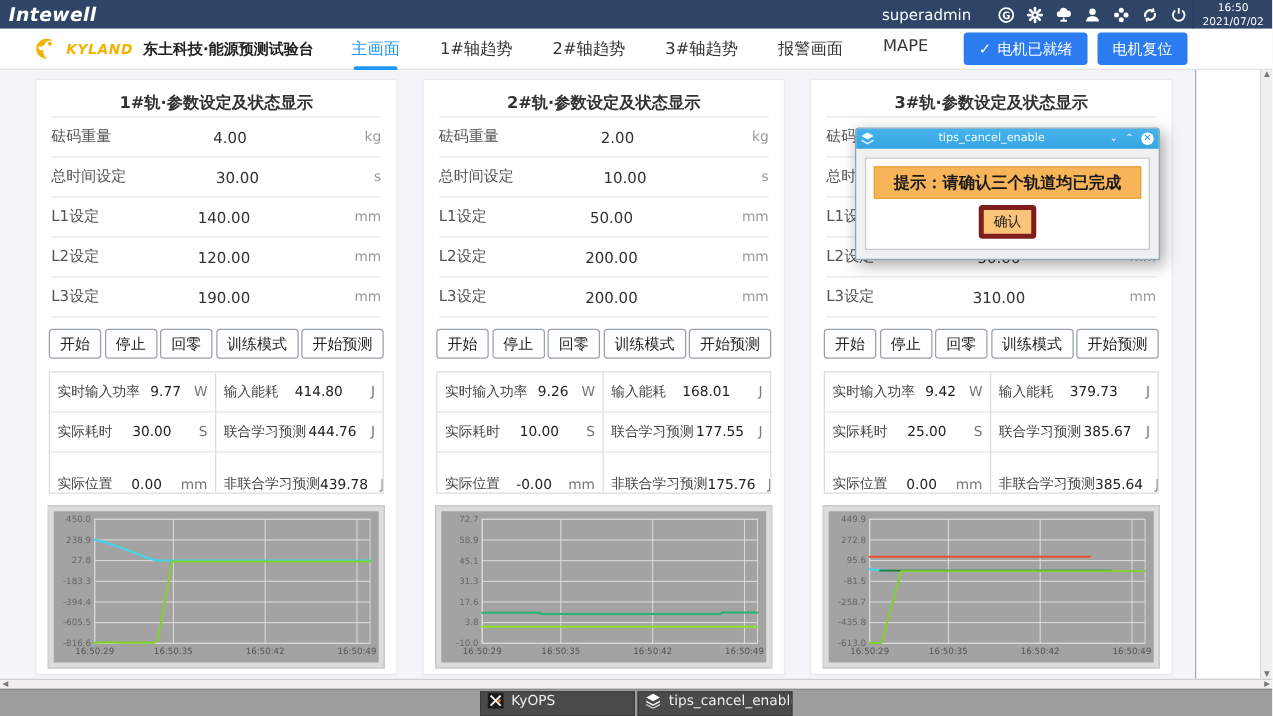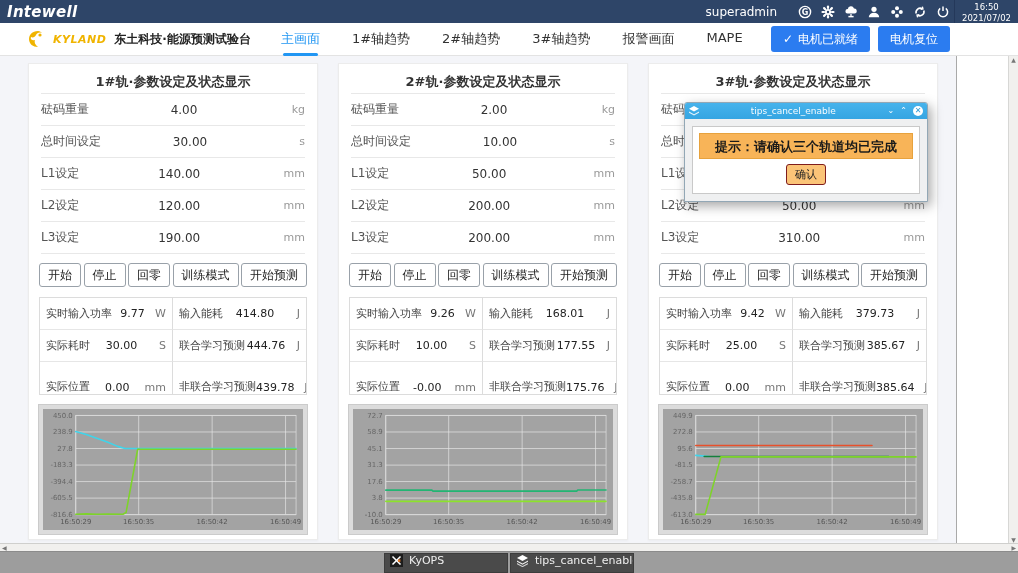--- a/index.html
+++ b/index.html
@@ -57,21 +57,21 @@
   
   .dialog { position:absolute; left:684px; top:102px; width:244px; background:#eff0f1; border:1px solid #92a7b5; border-radius:3px 3px 0 0; box-shadow:3px 4px 12px rgba(0,0,0,.35); z-index:50; }
   .dlg-titlebar { height:16px; background:linear-gradient(#46b3ec,#35a5e2); border-radius:2px 2px 0 0; display:flex; align-items:center; padding:0 4px; color:#fff; }
   .dlg-icon svg { width:10px; height:10px; display:block; }
   .dlg-title { flex:1; text-align:center; font-size:9px; opacity:.95; }
   .dlg-controls { display:flex; align-items:center; gap:6px; }
   .dlg-min,.dlg-max { font-size:8px; line-height:1; cursor:pointer; }
   .dlg-close { width:10px; height:10px; background:#fff; border-radius:50%; color:#2e9bd6; font-size:8px; line-height:10px; text-align:center; font-weight:bold; cursor:pointer; }
   .dlg-body { margin:7px; background:#fff; border:1px solid #c9c9c9; padding:6px 6px 8px; }
   .dlg-banner { height:26px; background:#f8b458; border:1px solid #e7a23d; text-align:center; font-size:13px; font-weight:bold; color:#1a1a1a; line-height:25px; white-space:nowrap; overflow:hidden; }
-  .dlg-btn { display:block; margin:5px auto 0; background:#fbc478; border:1px solid #7f1d1d; border-radius:3px; font-size:11px; color:#222; padding:2px 8px; cursor:pointer; font-family:inherit; }
+  .dlg-btn { display:block; margin:5px auto 0; background:#fbc478; border:4px solid #7f1d1d; border-radius:3px; font-size:11px; color:#222; padding:2px 8px; cursor:pointer; font-family:inherit; }
 
   
   .hscroll { position:absolute; left:0; top:543px; width:1018px; height:8px; background:#f1f0ee; border-top:1px solid #cfcfcd; display:flex; justify-content:space-between; align-items:center; font-size:6px; color:#777; padding:0 2px; }
   .taskbar { position:absolute; left:0; top:551px; width:1018px; height:22px; background:#9d9d9d; border-top:1px solid #8b8b8b; display:flex; align-items:center; gap:2px; padding-left:384px; }
   .task-item { width:124px; height:20px; background:#4a4a4a; border:1px solid #3c3c3c; color:#eee; font-size:11px; display:flex; gap:6px; padding:0 5px; cursor:pointer; white-space:nowrap; overflow:hidden; }
   .task-item svg { width:13px; height:13px; flex:none; }
 </style>
 </head>
 <body>
 

